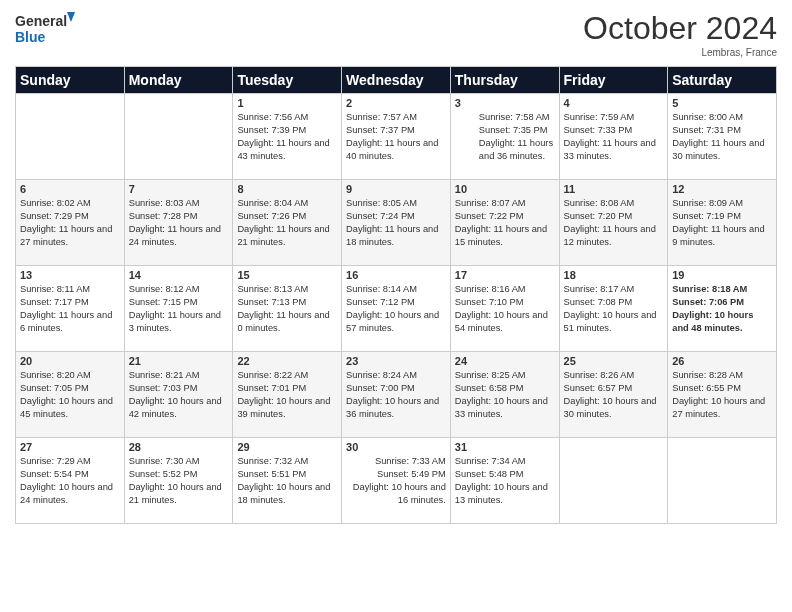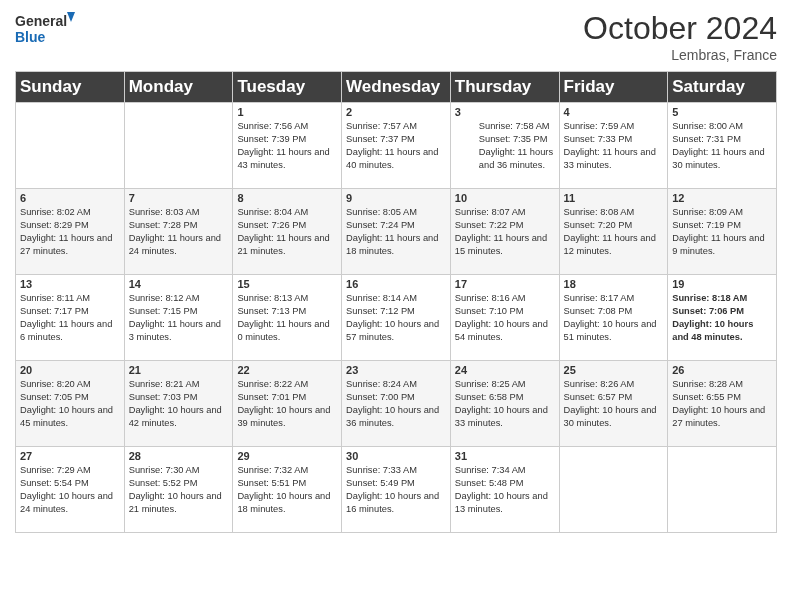--- a/index.html
+++ b/index.html
@@ -30,34 +30,34 @@
     }
     .title-block {
       text-align: right;
     }
     .month-title {
       font-size: 32px;
       font-weight: normal;
       color: #333;
     }
     .location {
-      font-size: 14px;
+      font-size: 10px;
       color: #555;
     }
     .calendar {
       flex: 1;
       border-collapse: collapse;
       width: 100%;
       table-layout: fixed;
     }
     .calendar th {
-      background-color: #404040;
+      background-color: #0f172a;
       color: #fff;
       padding: 5px 4px;
-      font-size: 17px;
+      font-size: 14px;
       font-weight: bold;
       border: 1px solid #ccc;
       text-align: left;
     }
     .calendar td {
       border: 1px solid #ccc;
       vertical-align: top;
       padding: 3px 4px;
       font-size: 9.5px;
       color: #333;
@@ -146,21 +146,21 @@
             <span class="day-num">5</span>
             <div class="day-info" style="white-space: pre-line;">Sunrise: 8:00 AM
 Sunset: 7:31 PM
 Daylight: 11 hours and 30 minutes.</div>
           </td>
         </tr>
         <tr>
           <td>
             <span class="day-num">6</span>
             <div class="day-info" style="white-space: pre-line;">Sunrise: 8:02 AM
-Sunset: 8:29 PM
+Sunset: 7:29 PM
 Daylight: 11 hours and 27 minutes.</div>
           </td>
           <td>
             <span class="day-num">7</span>
             <div class="day-info" style="white-space: pre-line;">Sunrise: 8:03 AM
 Sunset: 7:28 PM
 Daylight: 11 hours and 24 minutes.</div>
           </td>
           <td>
             <span class="day-num">8</span>
@@ -295,21 +295,21 @@
 Daylight: 10 hours and 21 minutes.</div>
           </td>
           <td>
             <span class="day-num">29</span>
             <div class="day-info" style="white-space: pre-line;">Sunrise: 7:32 AM
 Sunset: 5:51 PM
 Daylight: 10 hours and 18 minutes.</div>
           </td>
           <td>
             <span class="day-num">30</span>
-            <div class="day-info" style="white-space: pre-line;">Sunrise: 7:33 AM
+            <div class="day-info" style="white-space: pre-line; text-align: right;">Sunrise: 7:33 AM
 Sunset: 5:49 PM
 Daylight: 10 hours and 16 minutes.</div>
           </td>
           <td>
             <span class="day-num">31</span>
             <div class="day-info" style="white-space: pre-line;">Sunrise: 7:34 AM
 Sunset: 5:48 PM
 Daylight: 10 hours and 13 minutes.</div>
           </td>
           <td class="empty-cell"></td>

